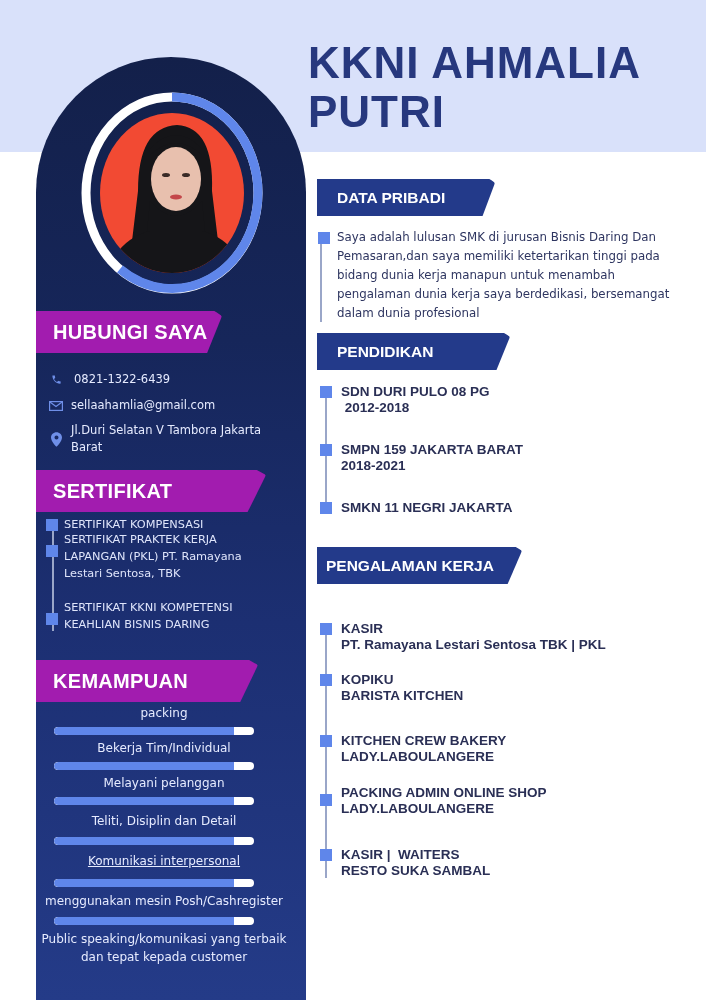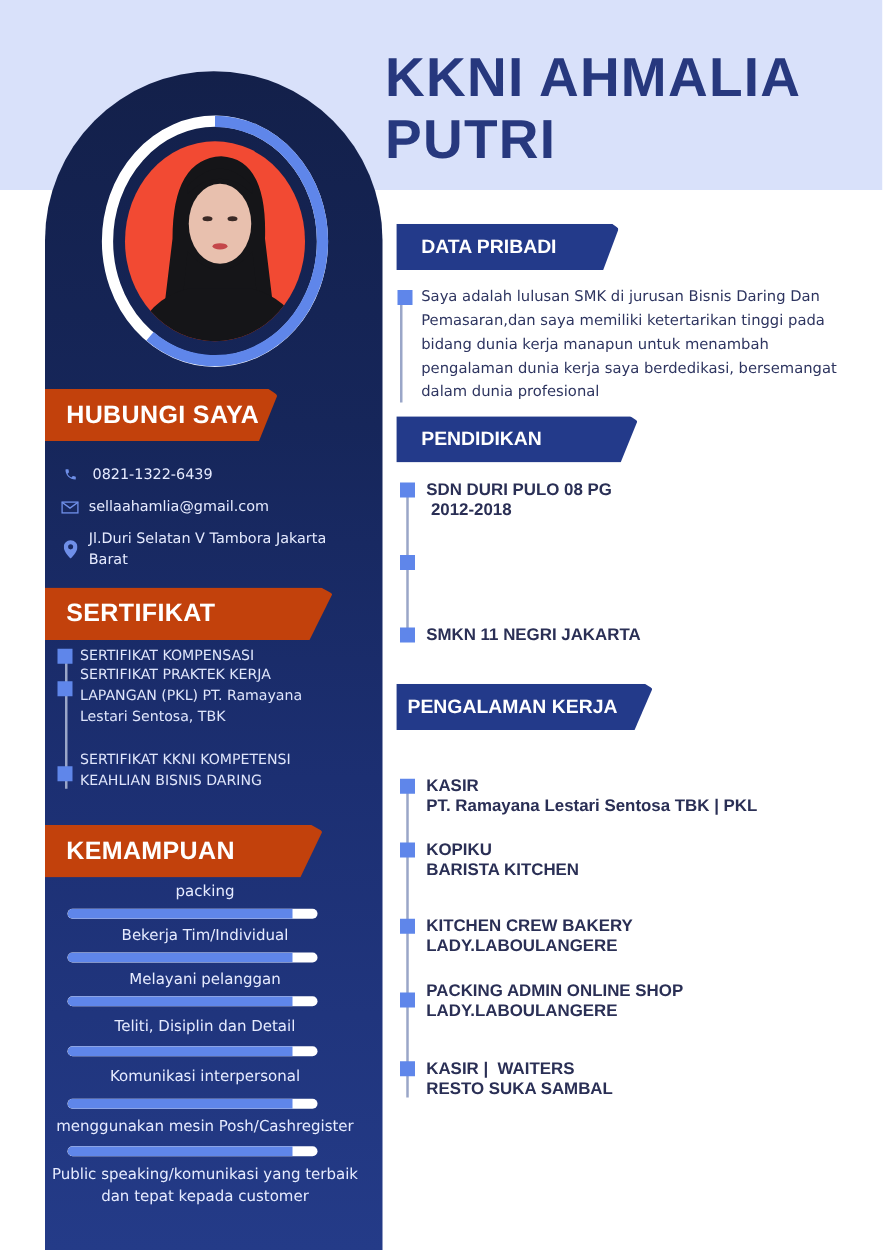--- a/index.html
+++ b/index.html
@@ -26,21 +26,21 @@
       border-radius: 135px 135px 0 0;
       background: linear-gradient(180deg, #13204a 0%, #16265a 30%, #1c2f72 60%, #243b88 100%);
       overflow: hidden;
     }
     .photo-ring {
       position: absolute; left: 80px; top: 91px; width: 184px; height: 204px;
     }
     .photo-ring svg { width: 100%; height: 100%; display: block; }
     .side-tag {
       position: absolute; left: 36px; height: 42px;
-      background: #c2410c;
+      background: #a21caf;
       clip-path: polygon(0 0, 96% 0, 100% 12%, 92% 100%, 0 100%);
       border-radius: 0 8px 8px 0;
       color: #ffffff; font-weight: bold;
       font-family: "Liberation Sans", sans-serif;
       font-size: 20px; line-height: 42px; padding-left: 17px; letter-spacing: 0.3px;
     }
     .contact-item {
       position: absolute; left: 46px; width: 250px;
       color: #e6ebff; font-size: 11.5px; line-height: 17px;
       display: flex; align-items: center;
@@ -200,21 +200,21 @@
 <div class="skill-label" style="top:775px;">Melayani pelanggan</div>
 <div class="skill-bar" style="top:797px;">
     <div class="fill" style="width:90%;"></div>
   </div>
 
 <div class="skill-label" style="top:813px;">Teliti, Disiplin dan Detail</div>
 <div class="skill-bar" style="top:837px;">
     <div class="fill" style="width:90%;"></div>
   </div>
 
-<div class="skill-label" style="top:853px;">Komunikasi interpersonal</div>
+<div class="skill-label" style="top:853px;text-decoration:underline;">Komunikasi interpersonal</div>
 <div class="skill-bar" style="top:879px;">
     <div class="fill" style="width:90%;"></div>
   </div>
 
 <div class="skill-label" style="top:893px;">menggunakan mesin Posh/Cashregister</div>
 <div class="skill-bar" style="top:917px;">
     <div class="fill" style="width:90%;"></div>
   </div>
 
 <div class="skill-label" style="top:930px; line-height:18px;">Public speaking/komunikasi yang terbaik dan tepat kepada customer</div>
@@ -233,20 +233,24 @@
 
 <div class="tl-item" style="top:384px;">
   <span class="bullet-sq"></span>
   <div class="tl-text">
     <span class="l2">SDN DURI PULO 08 PG</span>
     <span class="l2" style="white-space:pre;"> 2012-2018</span>
   </div>
 </div>
 <div class="tl-item" style="top:442px;">
   <span class="bullet-sq"></span>
+  <div class="tl-text">
+    <span class="l2">SMPN 159 JAKARTA BARAT</span>
+    <span class="l2">2018-2021</span>
+  </div>
 </div>
 <div class="tl-item" style="top:500px;">
   <span class="bullet-sq"></span>
   <div class="tl-text">
     <span class="l2">SMKN 11 NEGRI JAKARTA</span>
   </div>
 </div>
 
 <div class="sec-tag" style="top:547px; width:205px; padding-left:9px;">PENGALAMAN KERJA</div>
 

